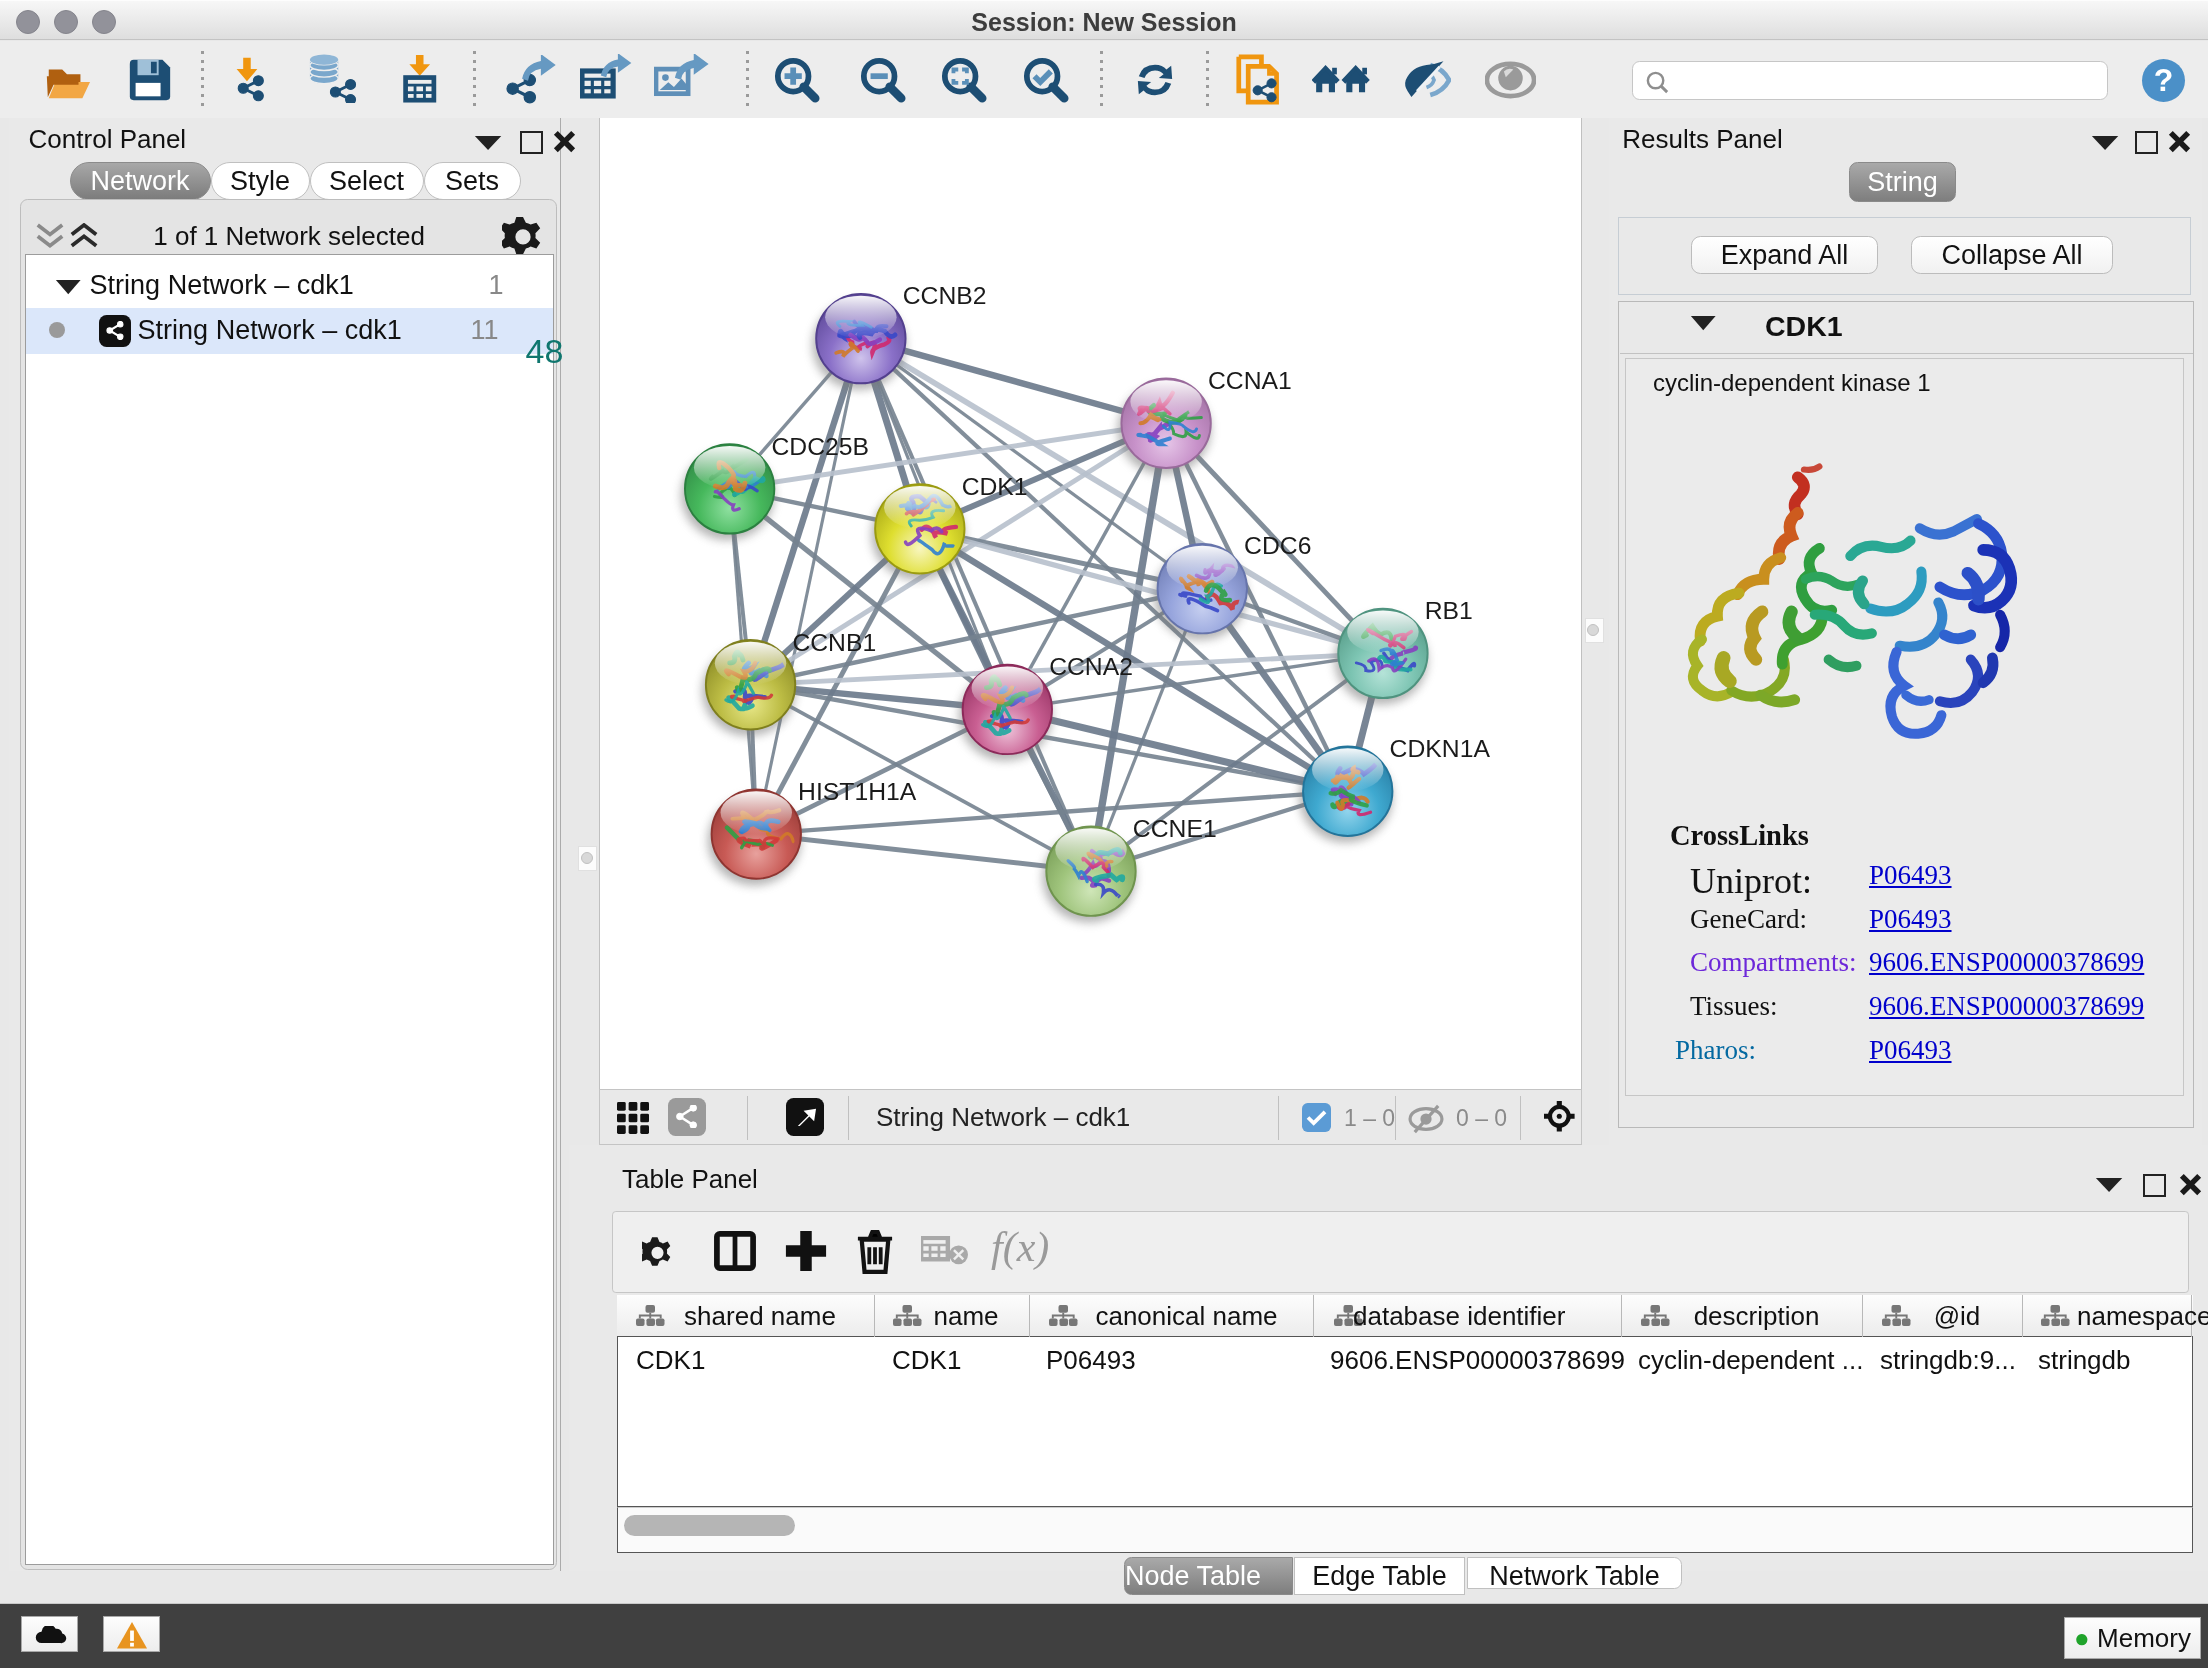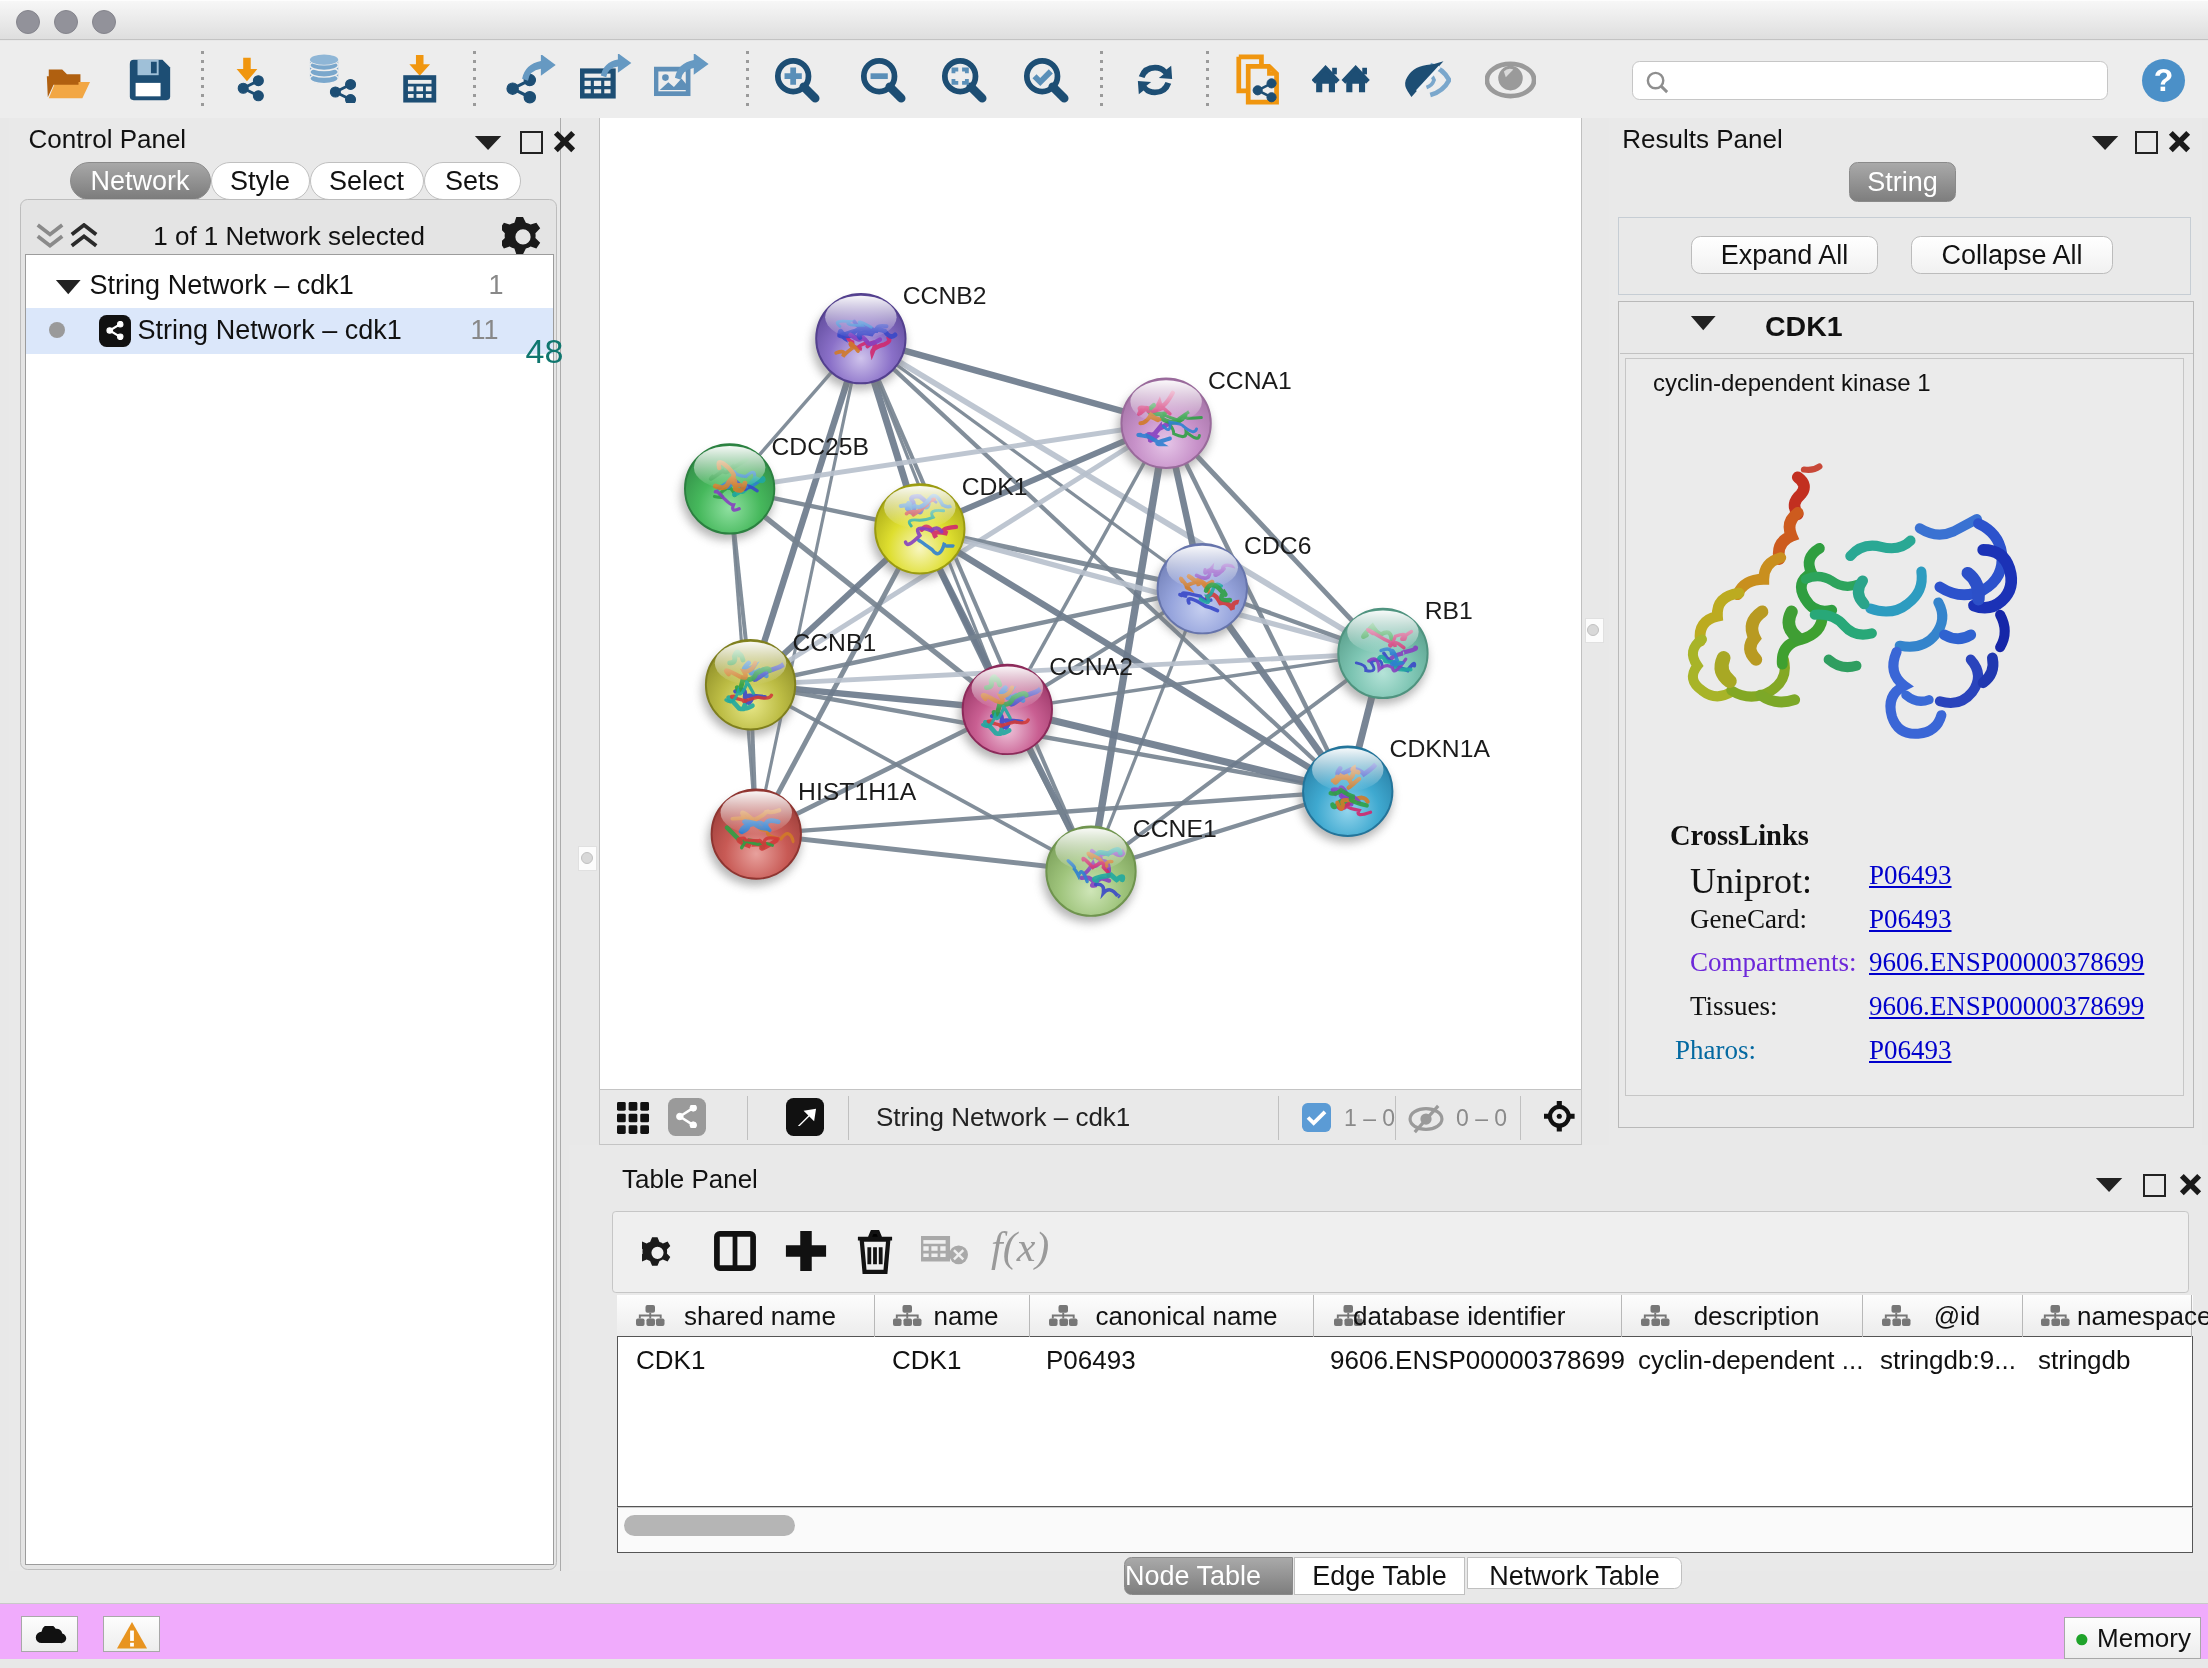--- a/index.html
+++ b/index.html
@@ -35,28 +35,29 @@
 #netbar { position:absolute; left:599px; top:1089px; width:983px; height:56px;
   background:#e9e9e9; border:1px solid #c4c4c4; }
 .nbsep { position:absolute; top:5.7px; height:44px; width:1px; background:#c0c0c0; }
 
 #rpanel { position:absolute; left:1609px; top:118px; width:593px; height:1027px; background:#e9e9e9; }
 .btn { background:linear-gradient(#ffffff,#f1f1f1); border:1px solid #bcbcbc; border-radius:9.5px;
   font-size:27px; color:#111; text-align:center; }
 
 #tpanel { position:absolute; left:569px; top:1145px; width:1640px; height:426px; background:#e9e9e9; }
 
-#statusbar { position:absolute; left:0; top:1603px; width:2208px; height:56px; background:#f0abfc; border-top:1px solid #c9c9c9; }
+#statusbar { position:absolute; left:0; top:1603px; width:2208px; height:66px; background:#404040; border-top:1px solid #c9c9c9; }
 .sbtn { position:absolute; background:linear-gradient(#fdfdfd,#ededed); border:1.9px solid #a8a8a8; }
 a.lnk { color:#0000cc; text-decoration:underline; }
 </style></head><body>
 <div id="titlebar">
     <div class="tl" style="left:16px"></div>
     <div class="tl" style="left:54px"></div>
     <div class="tl" style="left:92px"></div>
+    <div id="title">Session: New Session</div>
   </div>
 <div id="toolbar">
     <div class="tsep" style="left:201px"></div>
     <div class="tsep" style="left:473px"></div>
     <div class="tsep" style="left:746px"></div>
     <div class="tsep" style="left:1100px"></div>
     <div class="tsep" style="left:1206px"></div>
     <svg class="abs" style="left:43px;top:15px" width="48" height="48" viewBox="0 0 50 50">
       <path d="M6 14 h14 l5 5 h14 v8 h-33 z" fill="#b06010"></path>
       <path d="M6 44 l7-17 h36 l-8 17 z" fill="#f2a744"></path>

